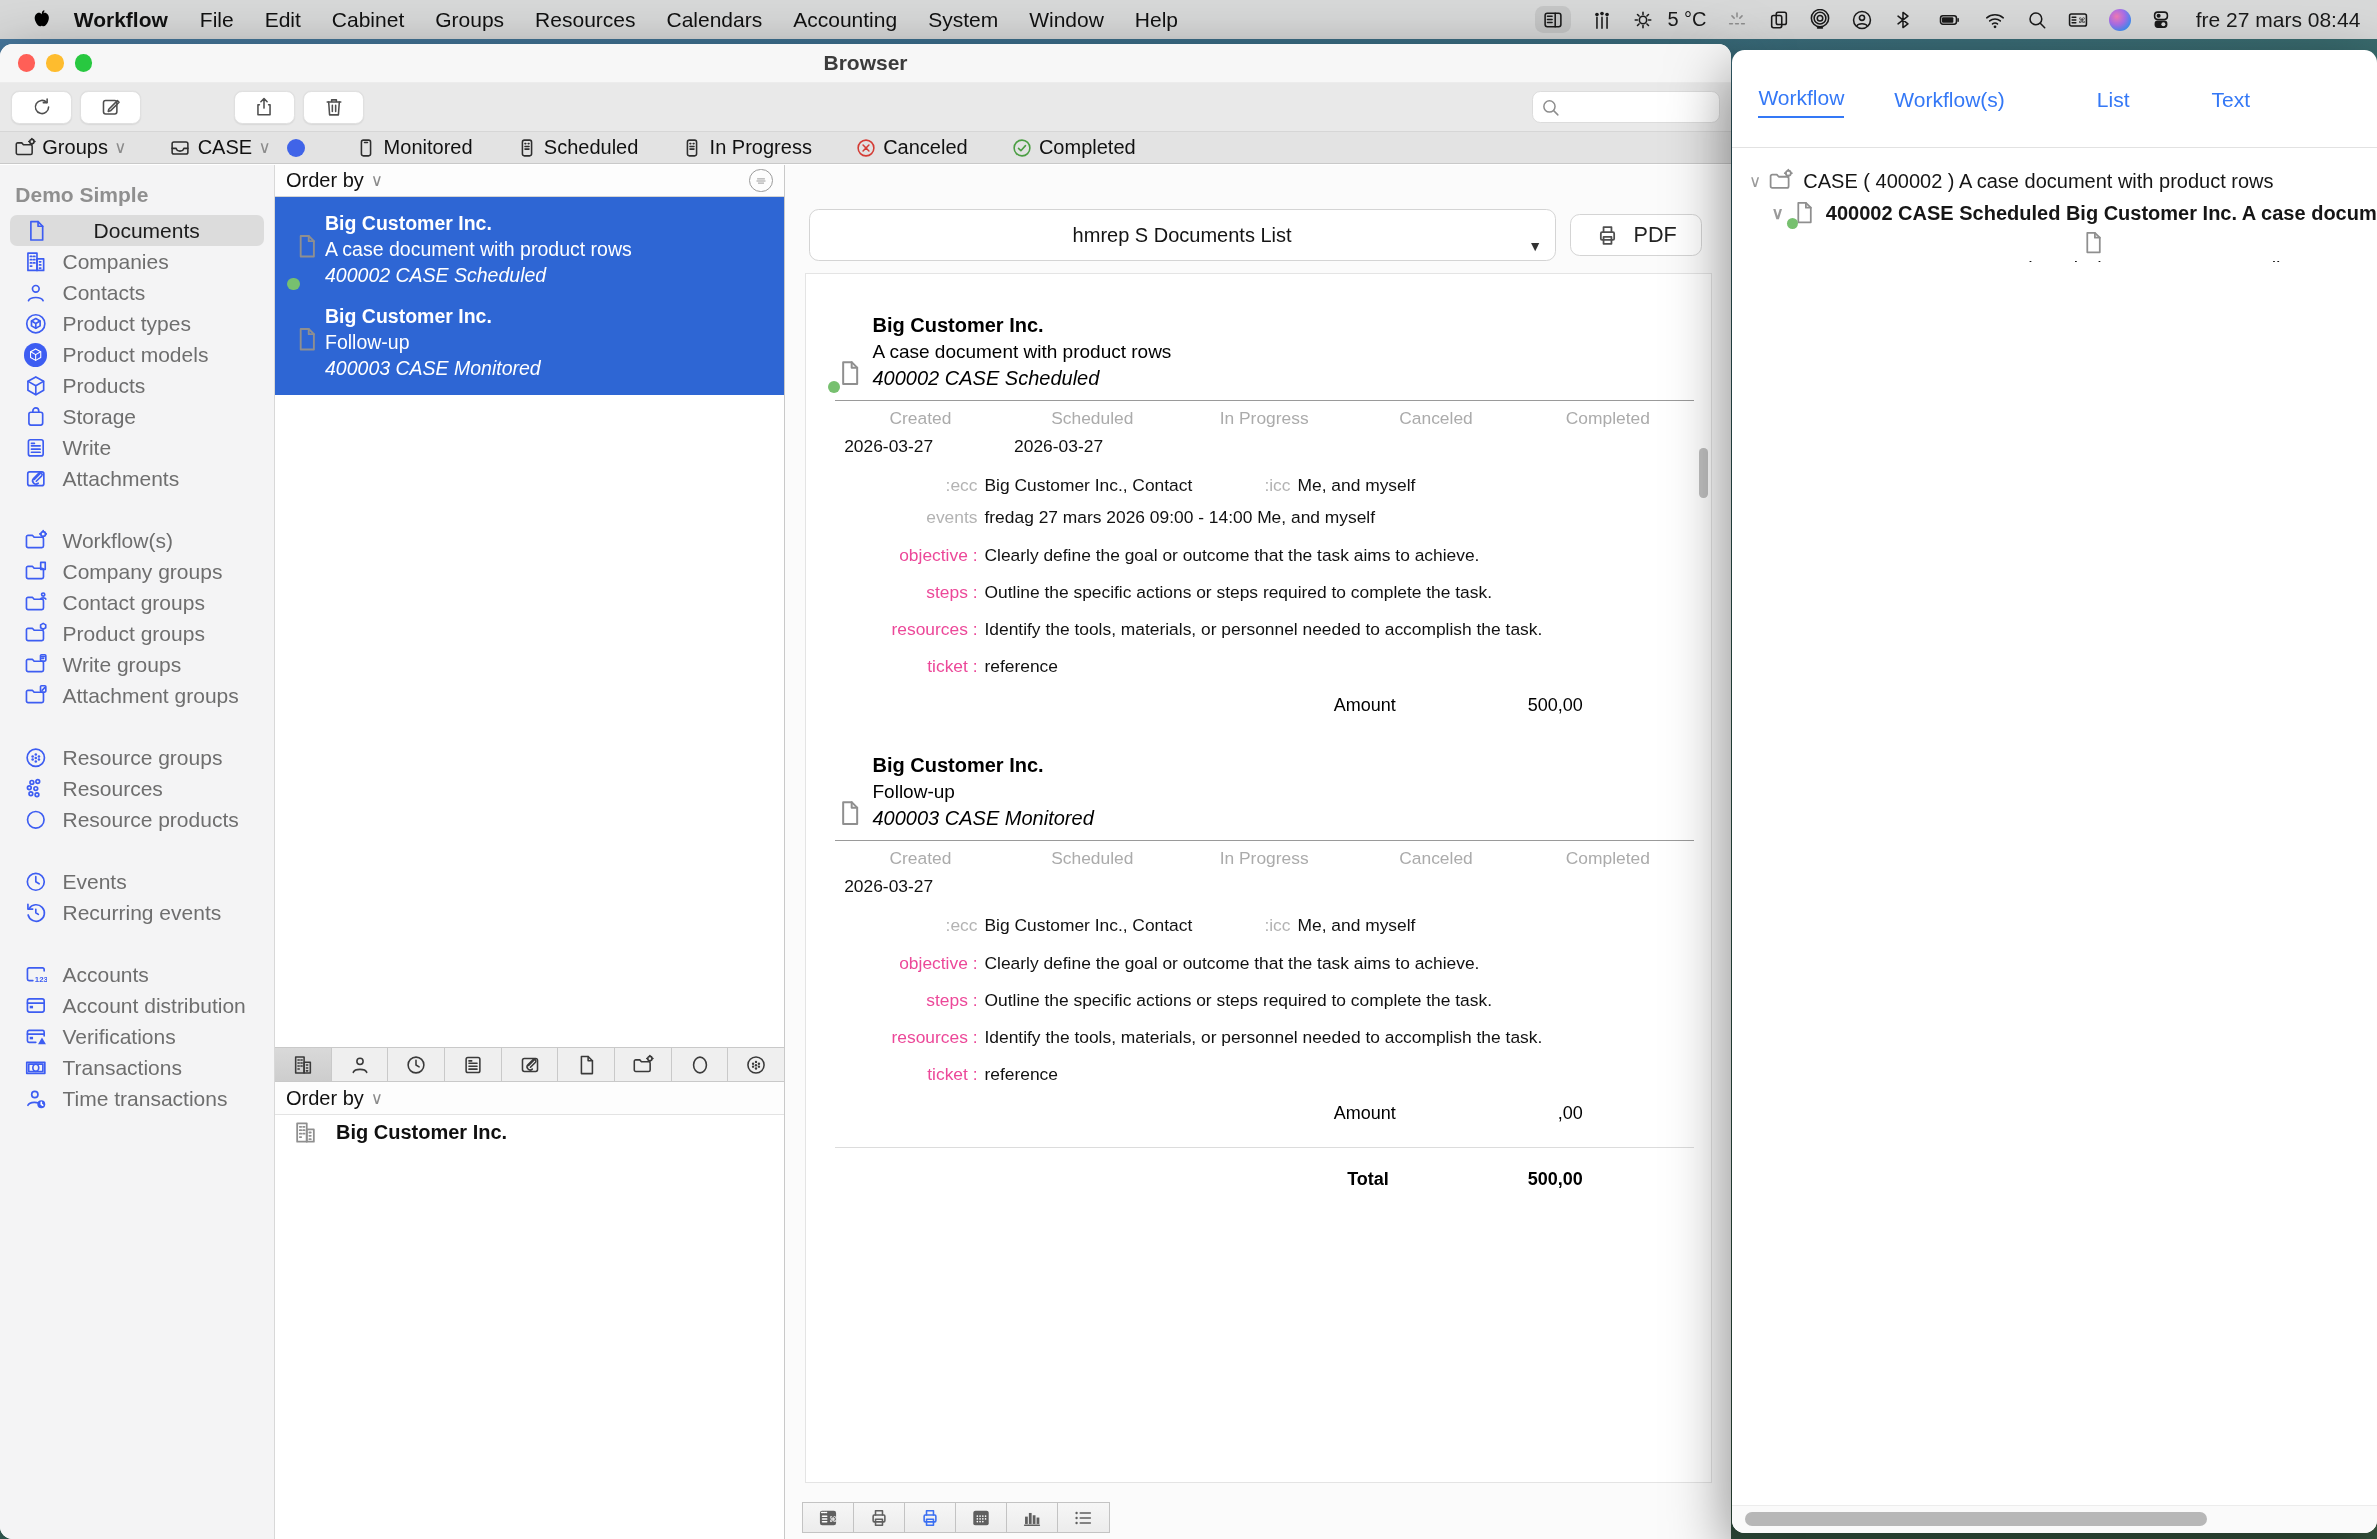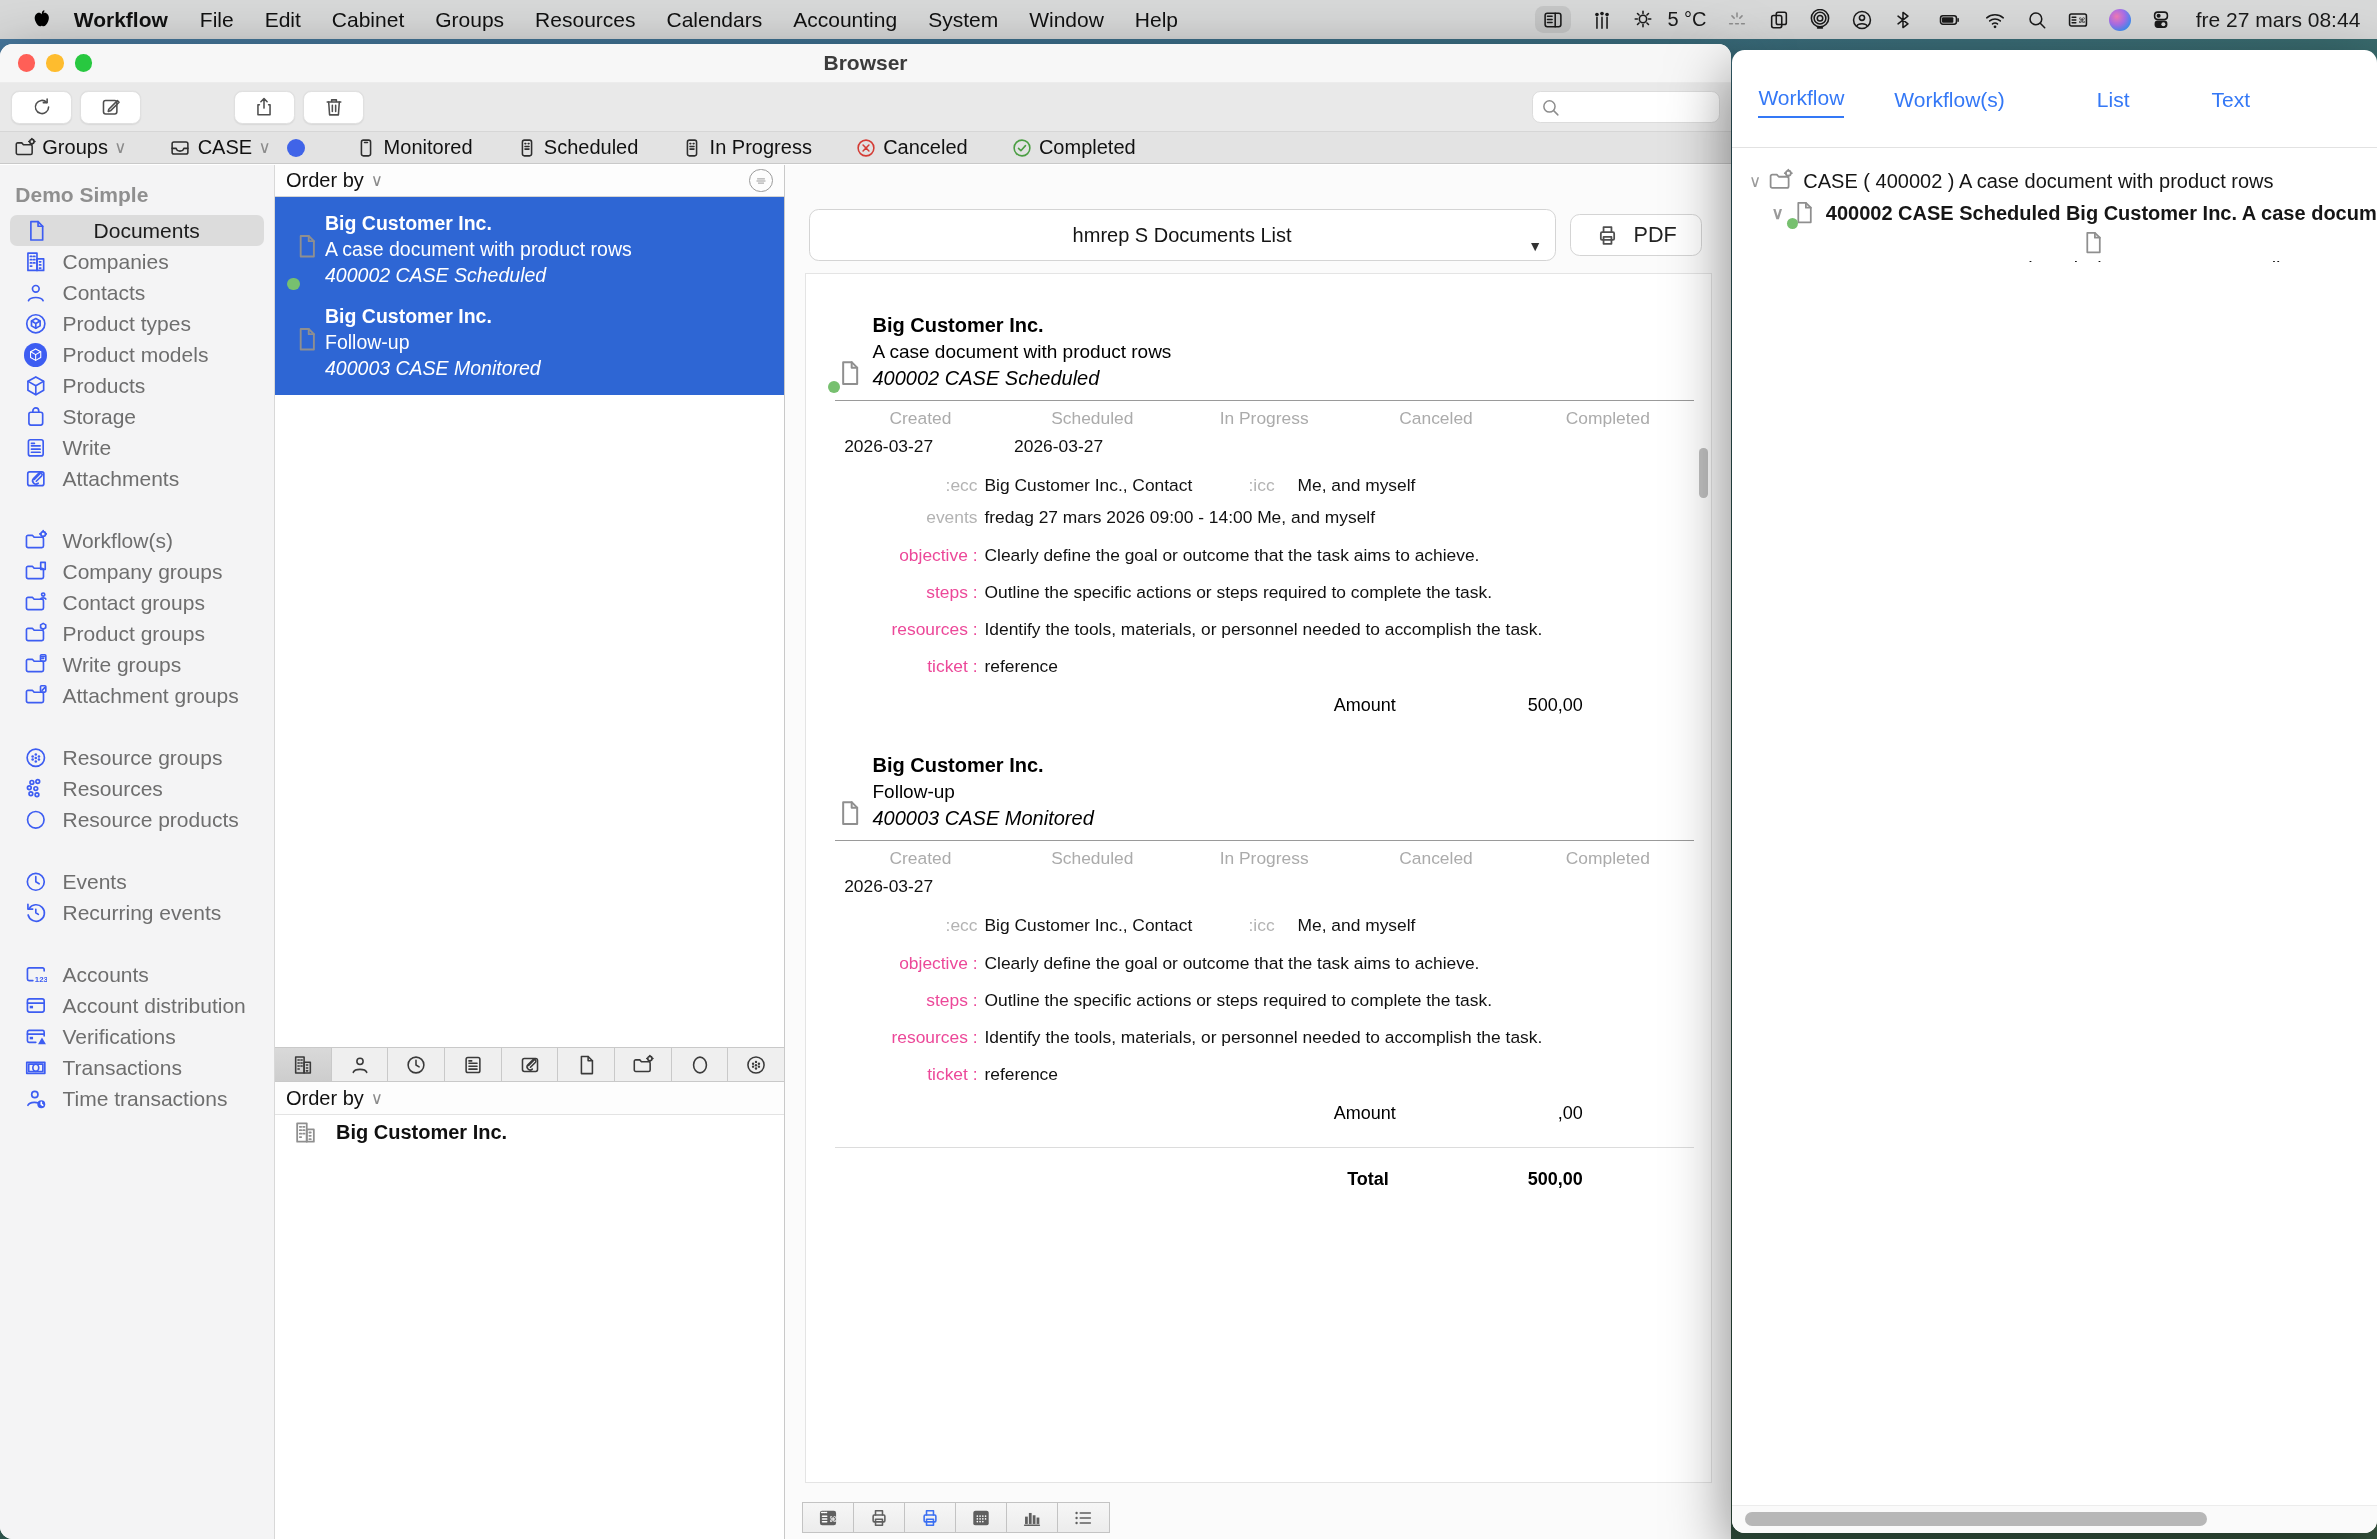--- a/index.html
+++ b/index.html
@@ -11,21 +11,21 @@
 
   
   .menubar { position:absolute; left:0; top:0; width:2377px; height:39px; background:#d8d9d9;
     display:flex; align-items:center; font-size:21px; color:#111; padding:0 16.7px; }
   .menubar .apple { width:25px; height:25px; margin:0 19.5px 0 12.5px; color:#000; }
   .menubar .app { font-weight:bold; margin-right:32px; }
   .menubar .mitem { margin-right:31px; }
   .mstatus { margin-left:auto; display:flex; align-items:center; gap:19.5px; color:#1a1a1a; }
   .mstatus .sicon { width:22px; height:22px; }
   .pill { background:#c6c7c7; border-radius:8.3px; padding:2.8px 7px; display:flex; align-items:center; }
-  .weather { display:flex; align-items:flex-start; gap:13px; font-size:20px; }
+  .weather { display:flex; align-items:flex-end; gap:13px; font-size:20px; }
   .clocktxt { font-size:21px; margin-left:4.2px; white-space:nowrap; }
   .siri { width:22px; height:22px; border-radius:50%;
     background:radial-gradient(circle at 35% 35%, #f27bb4 0%, #a96ee8 40%, #3f8df2 75%, #27c4e8 100%); }
 
   
   .mainwin { position:absolute; left:0; top:44px; width:1731px; height:1495px;
     background:#fff; border-radius:12.5px 12.5px 0 12.5px; box-shadow:0 21px 63px rgba(0,0,0,.5);
     overflow:hidden; }
   .titlebar { height:39px; background:#f7f7f7; display:flex; align-items:center; position:relative;
     border-bottom:0.7px solid #ececec; }
@@ -107,21 +107,21 @@
   .blk-head .dicon { position:absolute; left:-38px; bottom:1.4px; color:#8f8f8f; }
   .blk-head .dicon svg { width:28px; height:28px; }
   .hr-strong { border:none; border-top:1.4px solid #9a9a9a; margin:9.7px 0 7px 0; }
   .cols { display:grid; grid-template-columns:repeat(5,1fr); font-size:17.4px; }
   .cols.hdr { color:#ababab; text-align:center; }
   .cols.vals { margin-top:7px; text-align:left; padding-left:9.7px; font-size:17.4px; color:#111; }
   .kv { display:flex; margin-top:18px; font-size:17.4px; align-items:baseline; }
   .kv .lab { width:143px; text-align:right; color:#b3b3b3; flex-shrink:0; }
   .kv .val { margin-left:7px; color:#111; }
   .kv .val.w { width:264px; }
-  .kv .lab2 { width:42px; color:#b3b3b3; flex-shrink:0; }
+  .kv .lab2 { width:42px; text-align:right; color:#b3b3b3; flex-shrink:0; }
   .frow { display:flex; margin-top:16px; font-size:17.4px; align-items:baseline; }
   .frow .lab { width:143px; text-align:right; color:#ec4899; flex-shrink:0; }
   .frow .val { margin-left:7px; color:#111; }
   .frow.first { margin-top:16.7px; }
   .amountrow { display:flex; justify-content:flex-end; padding-right:111px; margin-top:18px; font-size:18px; }
   .amountrow .al { margin-right:83px; }
   .amountrow .av { min-width:104px; text-align:right; }
   .hr-light { border:none; border-top:0.7px solid #dcdcdc; margin:23.6px 0 0 0; }
   .totalrow { display:flex; justify-content:flex-end; padding-right:111px; margin-top:21px; font-size:18px; font-weight:bold; }
   .totalrow .al { margin-right:90px; }

